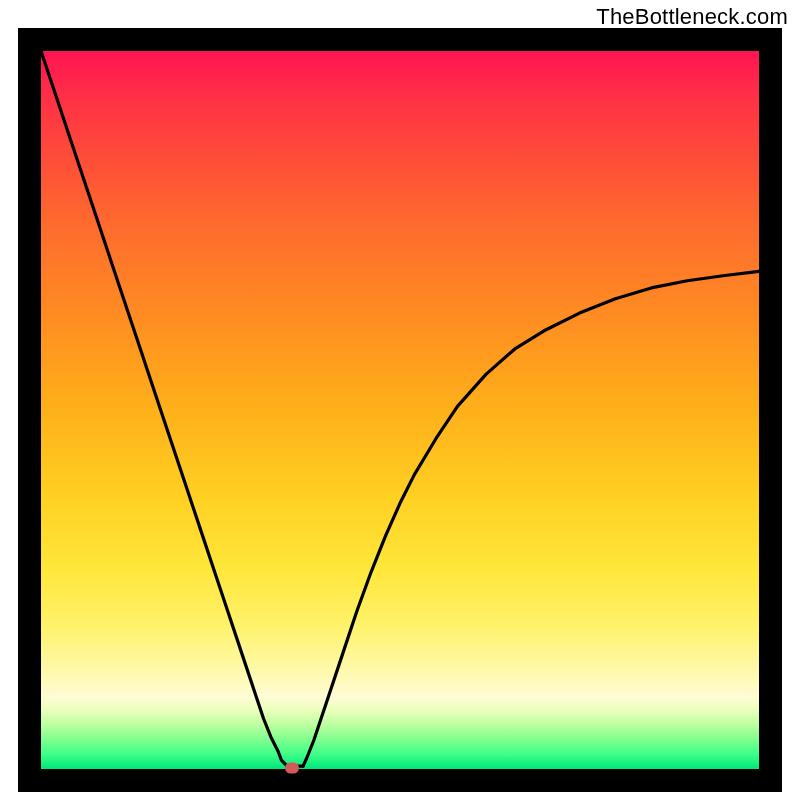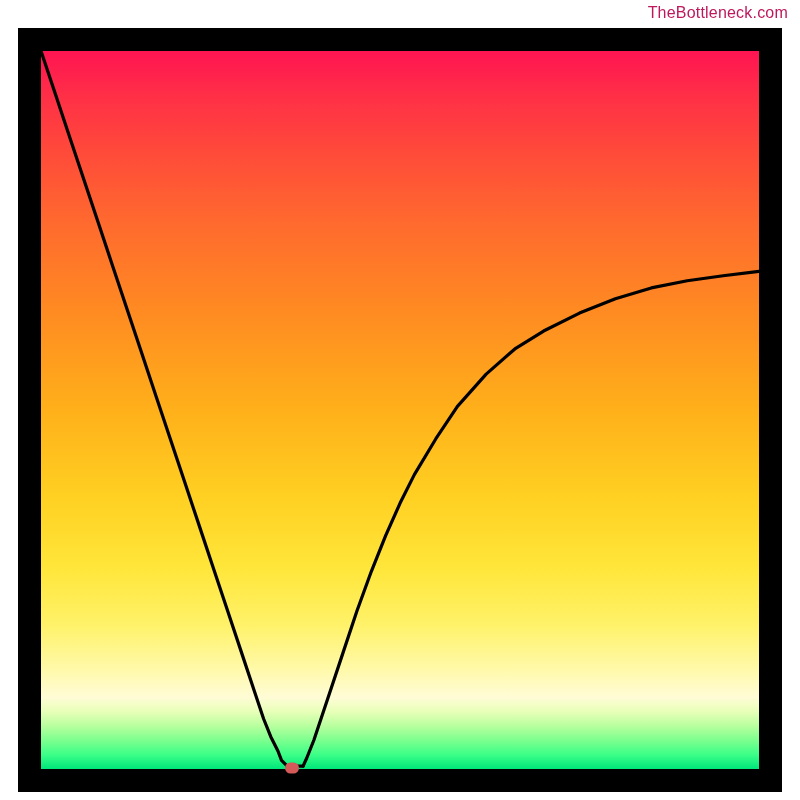--- a/index.html
+++ b/index.html
@@ -11,22 +11,22 @@
   .container {
     position: relative;
     width: 800px;
     height: 800px;
     background: #ffffff;
   }
   .watermark {
     position: absolute;
     top: 4px;
     right: 12px;
-    color: #be185d;
-    font-size: 16px;
+    color: #000000;
+    font-size: 22px;
     font-weight: 500;
     letter-spacing: 0.2px;
     z-index: 20;
   }
   .outer-frame {
     position: absolute;
     left: 18px;
     top: 28px;
     width: 764px;
     height: 764px;

